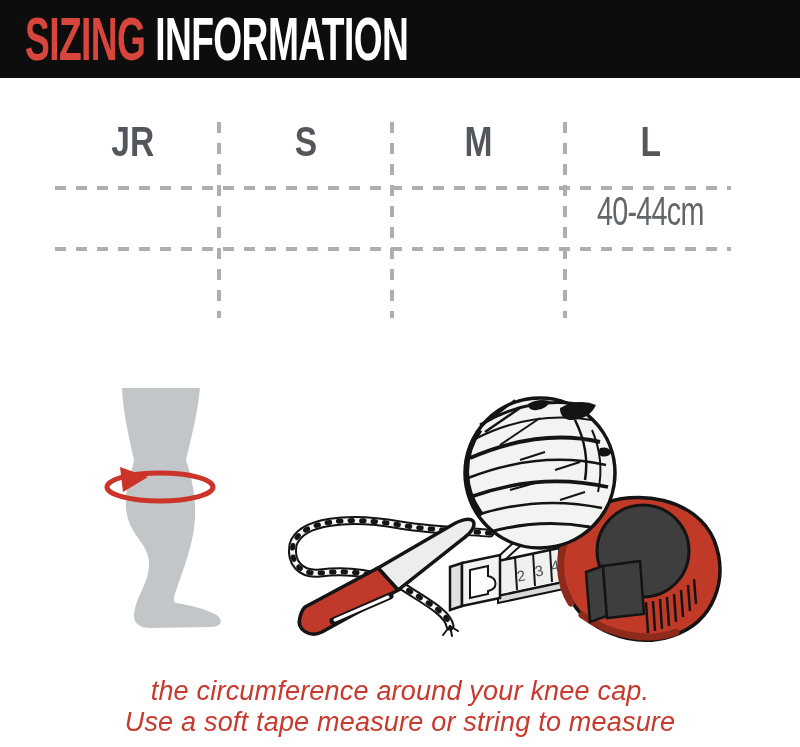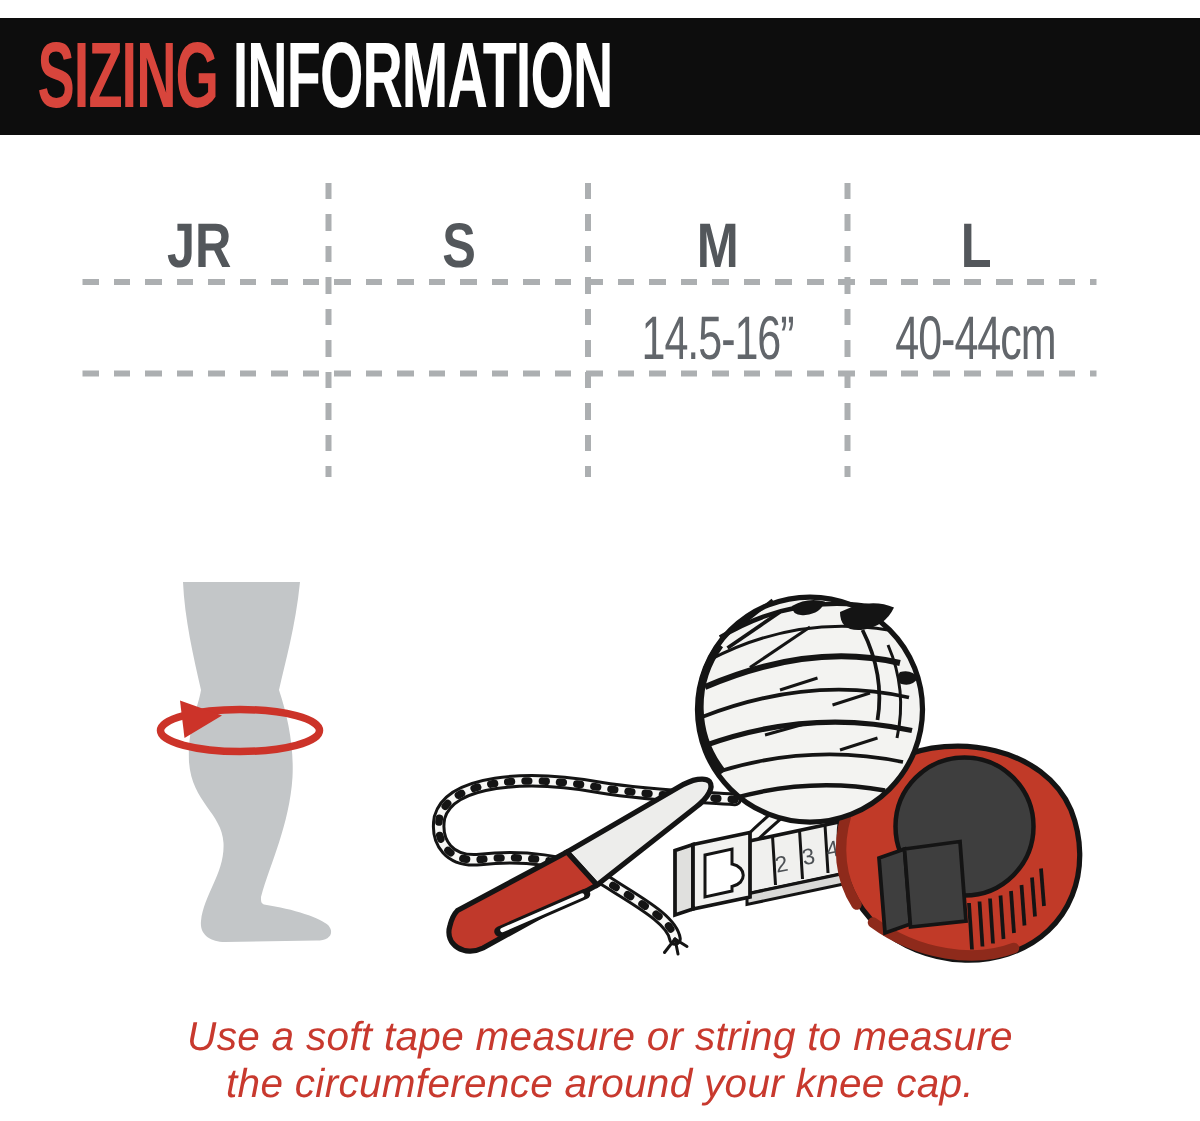--- a/index.html
+++ b/index.html
@@ -3,32 +3,32 @@
 <meta charset="utf-8">
 <style>
   html,body{margin:0;padding:0;background:#fff;}
   .page{
     position:relative;width:800px;height:747px;background:#ffffff;
     font-family:"Liberation Sans", sans-serif;overflow:hidden;
   }
   
   .banner{
     position:absolute;top:0;left:0;width:800px;height:78px;
-    background:#0d0d0d;display:flex;align-items:center;margin-top:12px;
+    background:#0d0d0d;display:flex;align-items:center;
   }
   .banner h1{
     margin:0 0 0 25px;font-size:62px;font-weight:bold;letter-spacing:-1px;
     transform:scaleX(0.60);transform-origin:0 50%;white-space:nowrap;line-height:1;
   }
   .t-red{color:#d8453c;} .t-white{color:#ffffff;}
   
   .size-table{position:absolute;left:47px;top:118px;width:690px;height:200px;}
   .cols{display:grid;grid-template-columns:repeat(4,172.5px);height:200px;}
   .col{display:grid;grid-template-rows:70px 61px 69px;}
-  .cell{display:flex;align-items:flex-end;justify-content:center;white-space:nowrap;}
+  .cell{display:flex;align-items:flex-start;justify-content:center;white-space:nowrap;}
   .hdr .cx{font-size:42px;font-weight:bold;color:#53575b;transform:scaleX(0.80);}
   .val .cx{font-size:41px;color:#62666b;letter-spacing:-1px;transform:scaleX(0.70);}
   .cx{display:inline-block;transform-origin:center;}
   .hdash{
     position:absolute;left:8px;width:676px;height:4px;
     background:repeating-linear-gradient(90deg,#acafb1 0 11px,transparent 11px 21px);
   }
   .vdash{
     position:absolute;top:4px;height:196px;width:4px;
     background:repeating-linear-gradient(180deg,#acafb1 0 11px,transparent 11px 21px);
@@ -58,23 +58,20 @@
           </div>
       </div>
       <div class="col">
         <div class="cell hdr">
             <span class="cx">S</span>
           </div>
       </div>
       <div class="col">
         <div class="cell hdr">
             <span class="cx">M</span>
-          </div>
-        <div class="cell val">
-            <span class="cx">14.5-16”</span>
           </div>
       </div>
       <div class="col">
         <div class="cell hdr">
             <span class="cx">L</span>
           </div>
         <div class="cell val">
             <span class="cx">40-44cm</span>
           </div>
       </div>
@@ -194,17 +191,17 @@
 
     <g>
       <path d="M378,568 L452,525 C462,519 470,518 473,521 C476,525 472,532 464,538 L398,590 Z" fill="#ededeb" stroke="#141414" stroke-width="3.5"></path>
       <path d="M305,607 L378,568 L398,590 L322,632 C310,638 296,630 300,617 C301,613 303,609 305,607 Z" fill="#c0392b" stroke="#141414" stroke-width="3.5"></path>
       <line x1="333" y1="621" x2="390" y2="596" stroke="#141414" stroke-width="7" stroke-linecap="round"></line>
       <line x1="335" y1="620" x2="388" y2="597" stroke="#ffffff" stroke-width="3" stroke-linecap="round"></line>
     </g>
   </svg>
 
   <footer class="caption">
+    <div>the circumference around your knee cap.</div>
     <div>Use a soft tape measure or string to measure</div>
-    <div>the circumference around your knee cap.</div>
   </footer>
 
 </div>
 
 </body></html>

